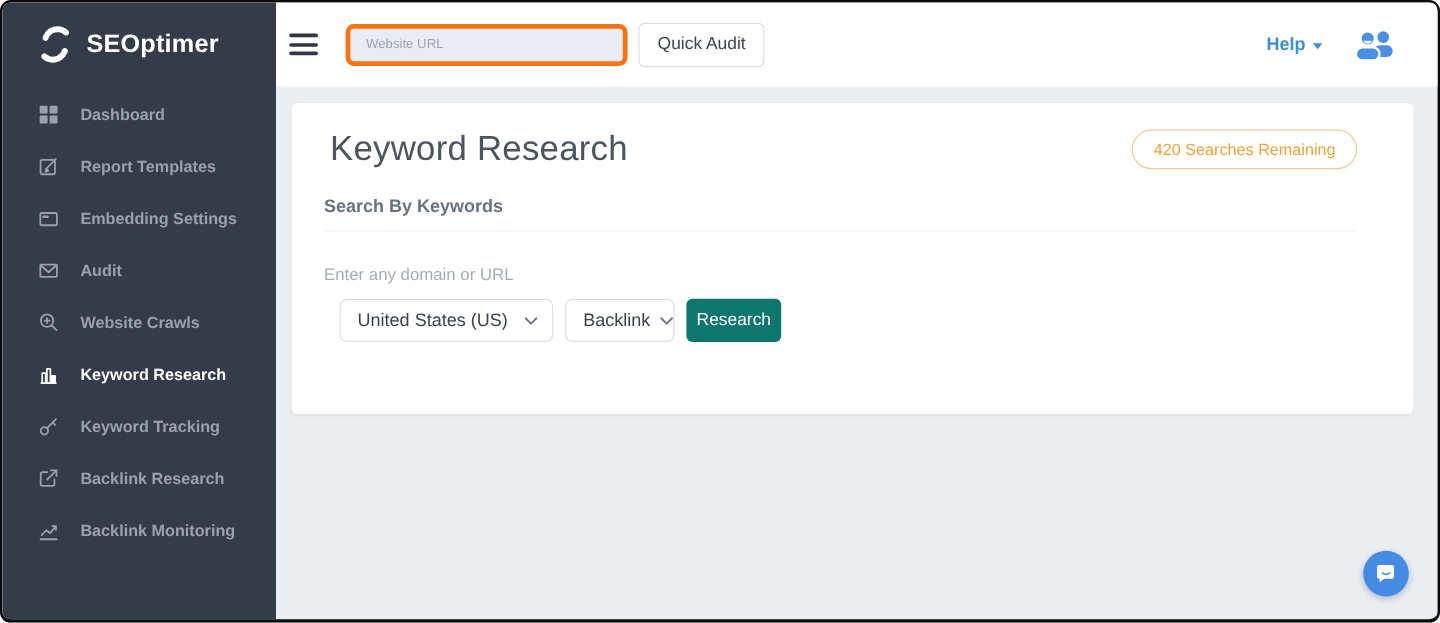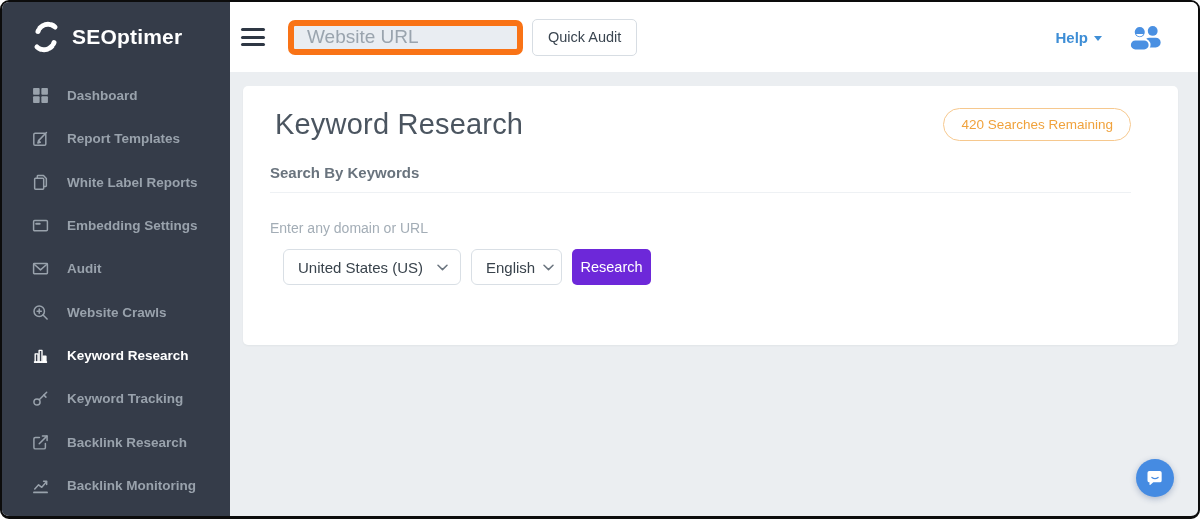--- a/index.html
+++ b/index.html
@@ -67,24 +67,24 @@
   .hamburger {
     width: 24px; height: 18px;
     display: flex; flex-direction: column; justify-content: space-between;
     background: none; border: none; cursor: pointer;
     margin-right: 23px;
   }
   .hamburger span { display: block; height: 3px; width: 24px; background: #2e3744; border-radius: 2px; }
   .topbar-url {
     width: 235px; height: 35px;
     background: #e9edf2;
-    border: 6px solid #f97316;
+    border: 4px solid #f97316;
     border-radius: 7px;
     padding: 0 13px;
-    font-size: 19px; color: #3a4551;
+    font-size: 11px; color: #3a4551;
     font-family: inherit;
     outline: none;
   }
   .topbar-url::placeholder { color: #9aa4ae; }
   .quick-audit {
     margin-left: 9px;
     height: 37px; padding: 0 15px;
     background: #ffffff;
     border: 1px solid #d7dde3;
     border-radius: 5px;
@@ -168,21 +168,21 @@
     font-size: 15px; color: #39434c;
     background: #ffffff;
     cursor: pointer;
   }
   .select-country { width: 178px; margin-left: 13px; }
   .select-language { width: 91px; margin-left: 10px; }
   .select .chev { display: inline-flex; margin-left: 8px; color: #6b757f; }
   .research-btn {
     margin-left: 10px;
     width: 79px; height: 36px;
-    background: #6d28d9;
+    background: #0f766e;
     border: none; border-radius: 5px;
     color: #ffffff; font-size: 14.5px; font-weight: 400;
     font-family: inherit;
     cursor: pointer;
   }
 
   
   .chat-fab {
     position: absolute;
     right: 24px; bottom: 19px;
@@ -227,29 +227,20 @@
         <span class="mi-icon">
           <svg viewBox="0 0 16 16" fill="none" stroke="currentColor" stroke-width="1.4" stroke-linecap="round" stroke-linejoin="round">
               <rect x="1.7" y="3" width="11.3" height="11.3" rx="1.2"></rect>
               <path d="M6.2 10 L13.6 2.4"></path>
               <path d="M6.2 10 l-0.7 2.3 2.3-0.7z" fill="currentColor"></path>
             </svg>
         </span>
         <span class="mi-label">Report Templates</span>
       </div>
 
-      <div class="menu-item">
-        <span class="mi-icon">
-          <svg viewBox="0 0 16 16" fill="none" stroke="currentColor" stroke-width="1.4" stroke-linejoin="round">
-              <path d="M5 4V2.2A0.7 0.7 0 0 1 5.7 1.5H10.8L13.5 4.2V11a0.7 0.7 0 0 1-0.7 0.7H11"></path>
-              <rect x="2.5" y="4" width="8.5" height="10.3" rx="0.8" fill="#353c49"></rect>
-            </svg>
-        </span>
-        <span class="mi-label">White Label Reports</span>
-      </div>
 
       <div class="menu-item">
         <span class="mi-icon">
           <svg viewBox="0 0 16 16" fill="none" stroke="currentColor" stroke-width="1.4" stroke-linecap="round">
               <rect x="1.5" y="3.3" width="13" height="9.6" rx="1"></rect>
               <path d="M4 6.3h3.2" stroke-width="2"></path>
             </svg>
         </span>
         <span class="mi-label">Embedding Settings</span>
       </div>
@@ -368,21 +359,21 @@
           <div class="select select-country">
             <span>United States (US)</span>
             <span class="chev">
               <svg width="11" height="7" viewBox="0 0 11 7" fill="none">
                   <path d="M1 1.2 L5.5 5.6 L10 1.2" stroke="#6b757f" stroke-width="1.5" stroke-linecap="round" stroke-linejoin="round"></path>
                 </svg>
             </span>
           </div>
 
           <div class="select select-language">
-            <span>English</span>
+            <span>Backlink</span>
             <span class="chev">
               <svg width="11" height="7" viewBox="0 0 11 7" fill="none">
                   <path d="M1 1.2 L5.5 5.6 L10 1.2" stroke="#6b757f" stroke-width="1.5" stroke-linecap="round" stroke-linejoin="round"></path>
                 </svg>
             </span>
           </div>
 
           <button class="research-btn">Research</button>
         </div>
 

